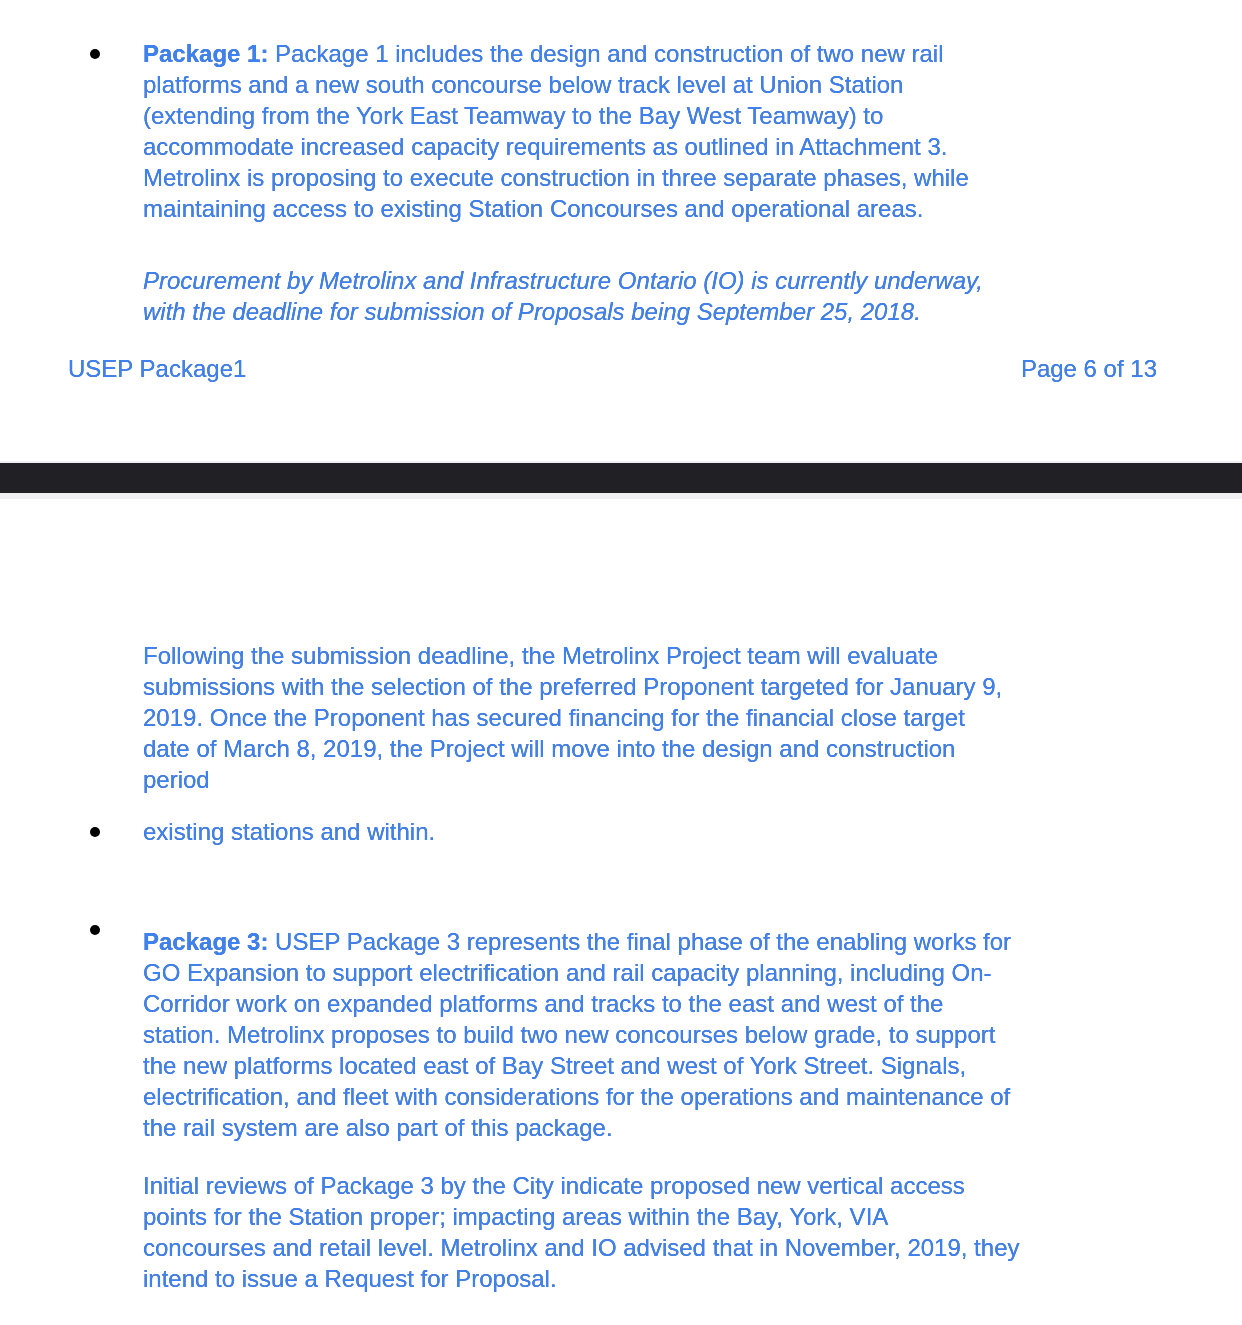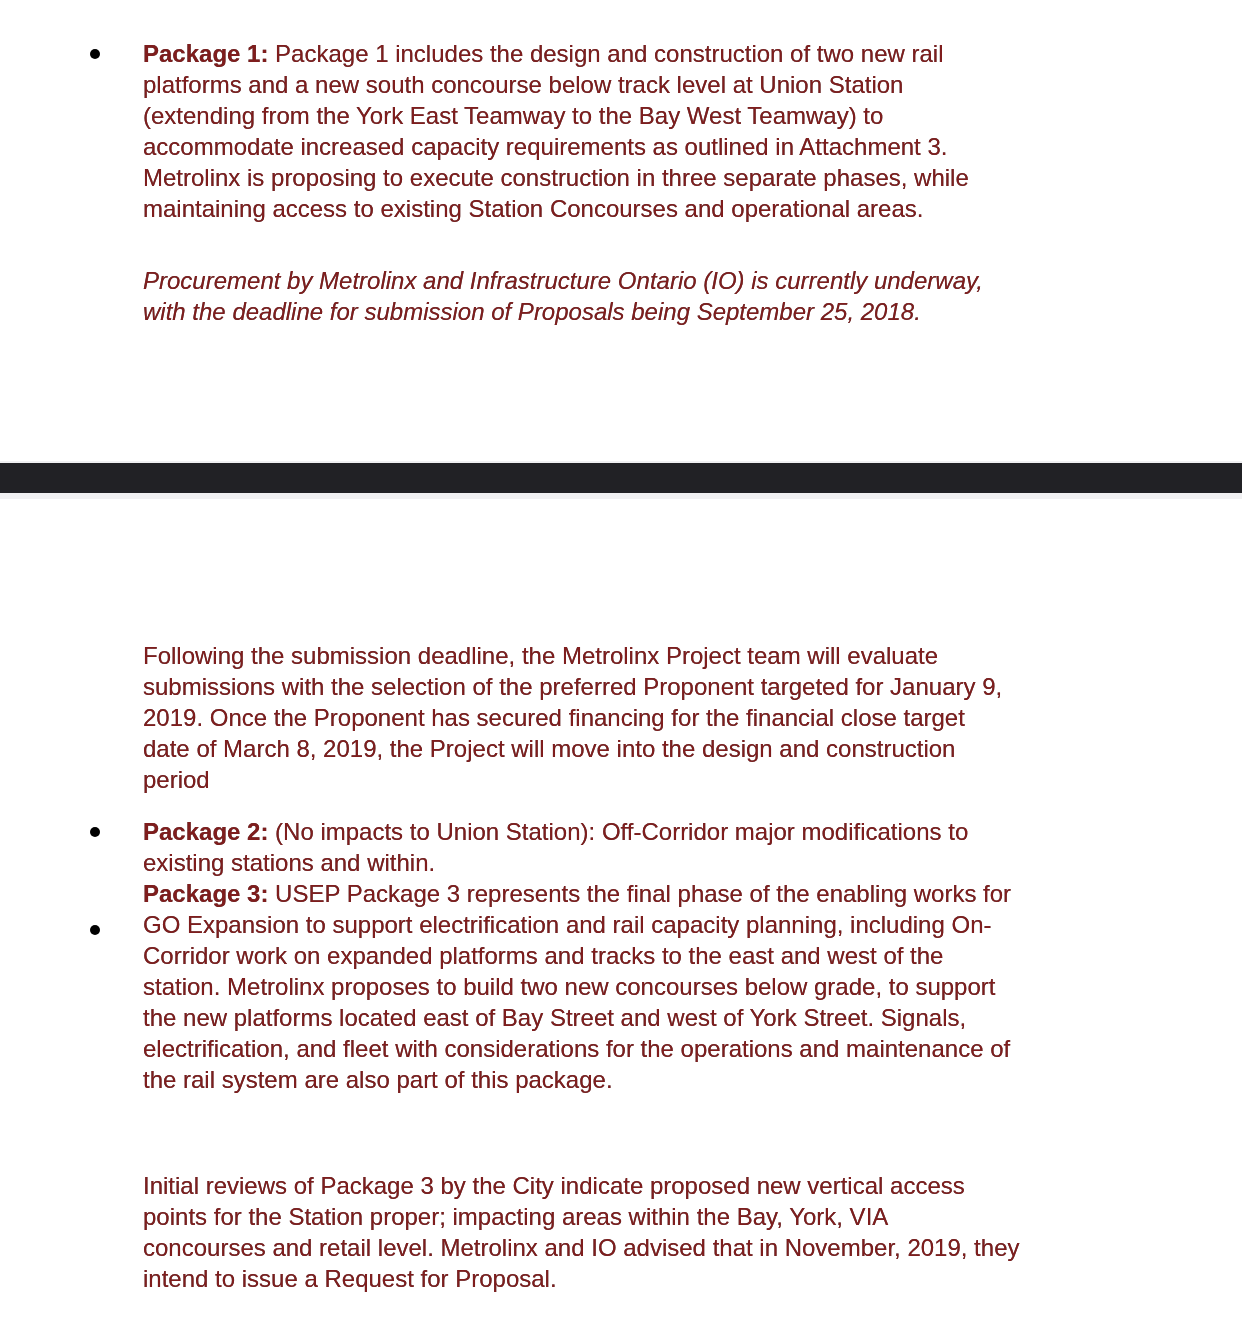--- a/index.html
+++ b/index.html
@@ -8,21 +8,21 @@
     background: #ffffff;
   }
   .screen {
     position: relative;
     width: 1242px;
     height: 1325px;
     background: #ffffff;
     font-family: "Liberation Sans", sans-serif;
     font-size: 24px;
     line-height: 31px;
-    color: #7f1d1d;
+    color: #3b82f6;
     overflow: hidden;
   }
   .para {
     position: absolute;
     left: 143px;
     width: 1024px;
     text-shadow: 0 0 0.6px rgba(0,0,0,0.65);
   }
   .lines {
     white-space: pre-line;
@@ -61,21 +61,21 @@
     left: 0;
     width: 1242px;
     height: 30px;
     background: #212125;
   }
   
   #p1 { top: 38px; }
   #p2 { top: 265px; font-style: italic; }
   #p3 { top: 640px; }
   #p4 { top: 816px; }
-  #p5 { top: 878px; }
+  #p5 { top: 926px; }
   #p6 { top: 1170px; }
   #b1 { top: 49px; }
   #b2 { top: 827px; }
   #b3 { top: 925px; }
 </style>
 </head>
 <body>
 
 <div class="screen">
 
@@ -85,34 +85,37 @@
     <div class="lines">platforms and a new south concourse below track level at Union Station
 (extending from the York East Teamway to the Bay West Teamway) to
 accommodate increased capacity requirements as outlined in Attachment 3.
 Metrolinx is proposing to execute construction in three separate phases, while
 maintaining access to existing Station Concourses and operational areas.</div>
   </div>
 
   <div id="p2" class="para lines">Procurement by Metrolinx and Infrastructure Ontario (IO) is currently underway,
 with the deadline for submission of Proposals being September 25, 2018.</div>
 
+  <div class="footer">
+    <span>USEP Package1</span>
+    <span>Page 6 of 13</span>
+  </div>
 
   <div class="separator-strip">
     <div class="separator-bar"></div>
   </div>
 
   <div id="p3" class="para lines">Following the submission deadline, the Metrolinx Project team will evaluate
 submissions with the selection of the preferred Proponent targeted for January 9,
 2019. Once the Proponent has secured financing for the financial close target
 date of March 8, 2019, the Project will move into the design and construction
 period</div>
 
   <span id="b2" class="bullet-dot"></span>
   <div id="p4" class="para">
-    <div><span class="b">Package 2:</span><span> (No impacts to Union Station): Off-Corridor major modifications to</span></div>
     <div class="lines">existing stations and within.</div>
   </div>
 
   <span id="b3" class="bullet-dot"></span>
   <div id="p5" class="para">
     <div><span class="b">Package 3:</span><span> USEP Package 3 represents the final phase of the enabling works for</span></div>
     <div class="lines">GO Expansion to support electrification and rail capacity planning, including On-
 Corridor work on expanded platforms and tracks to the east and west of the
 station. Metrolinx proposes to build two new concourses below grade, to support
 the new platforms located east of Bay Street and west of York Street. Signals,

